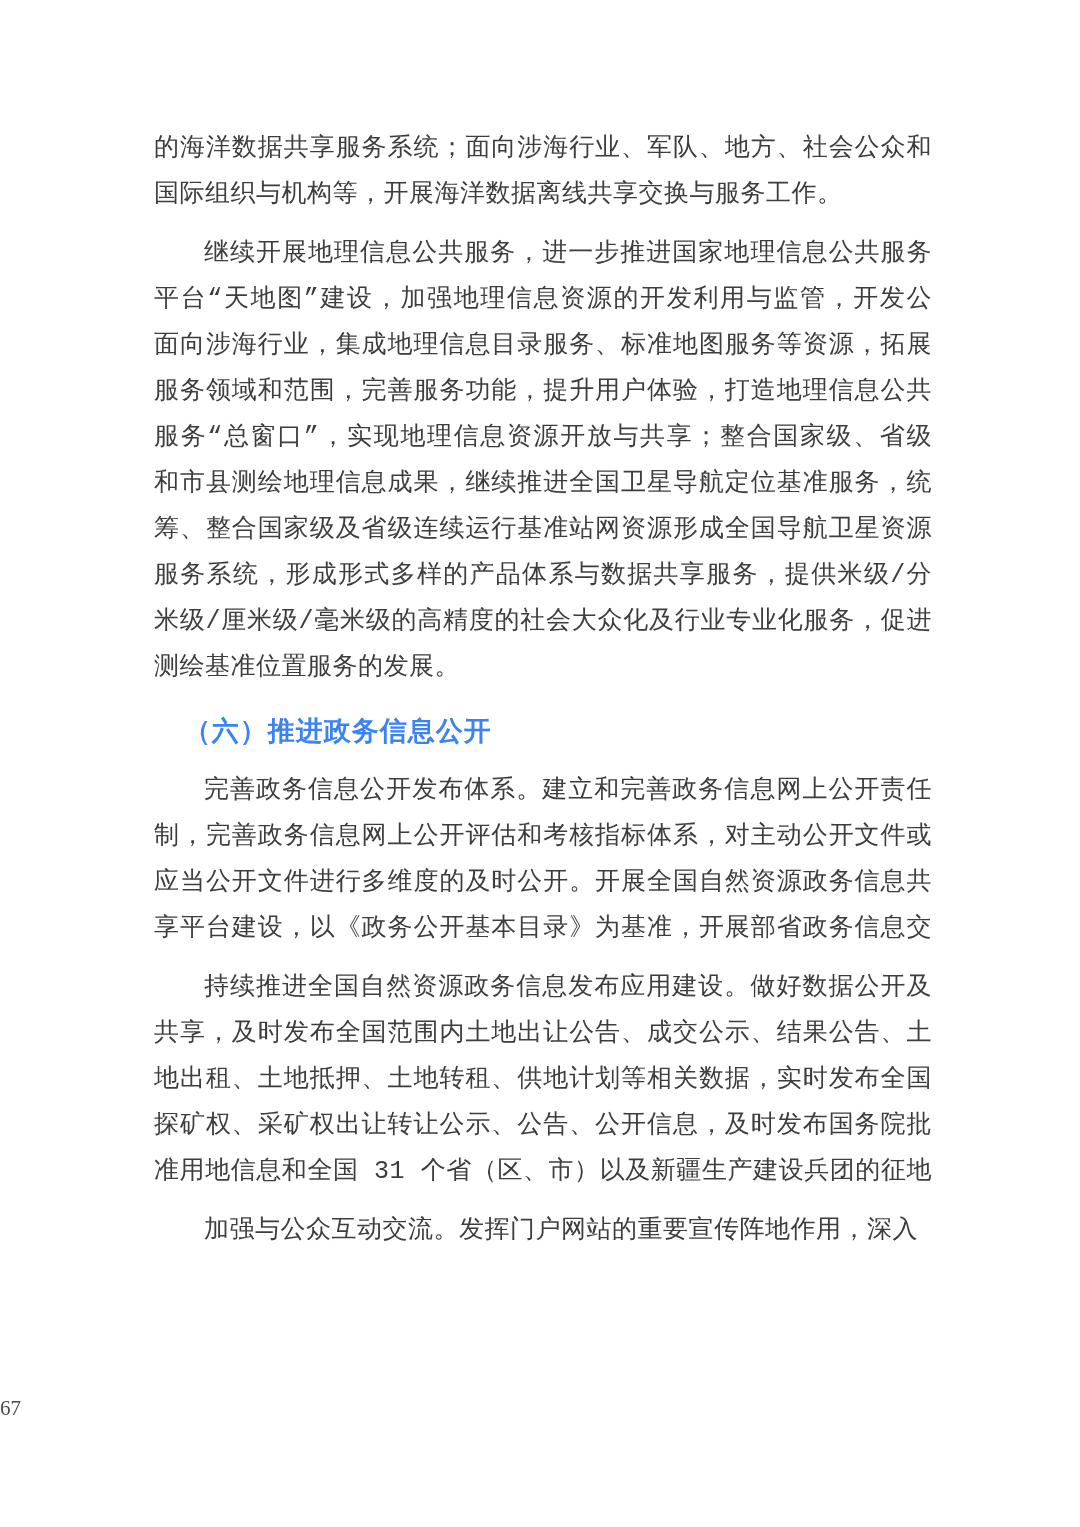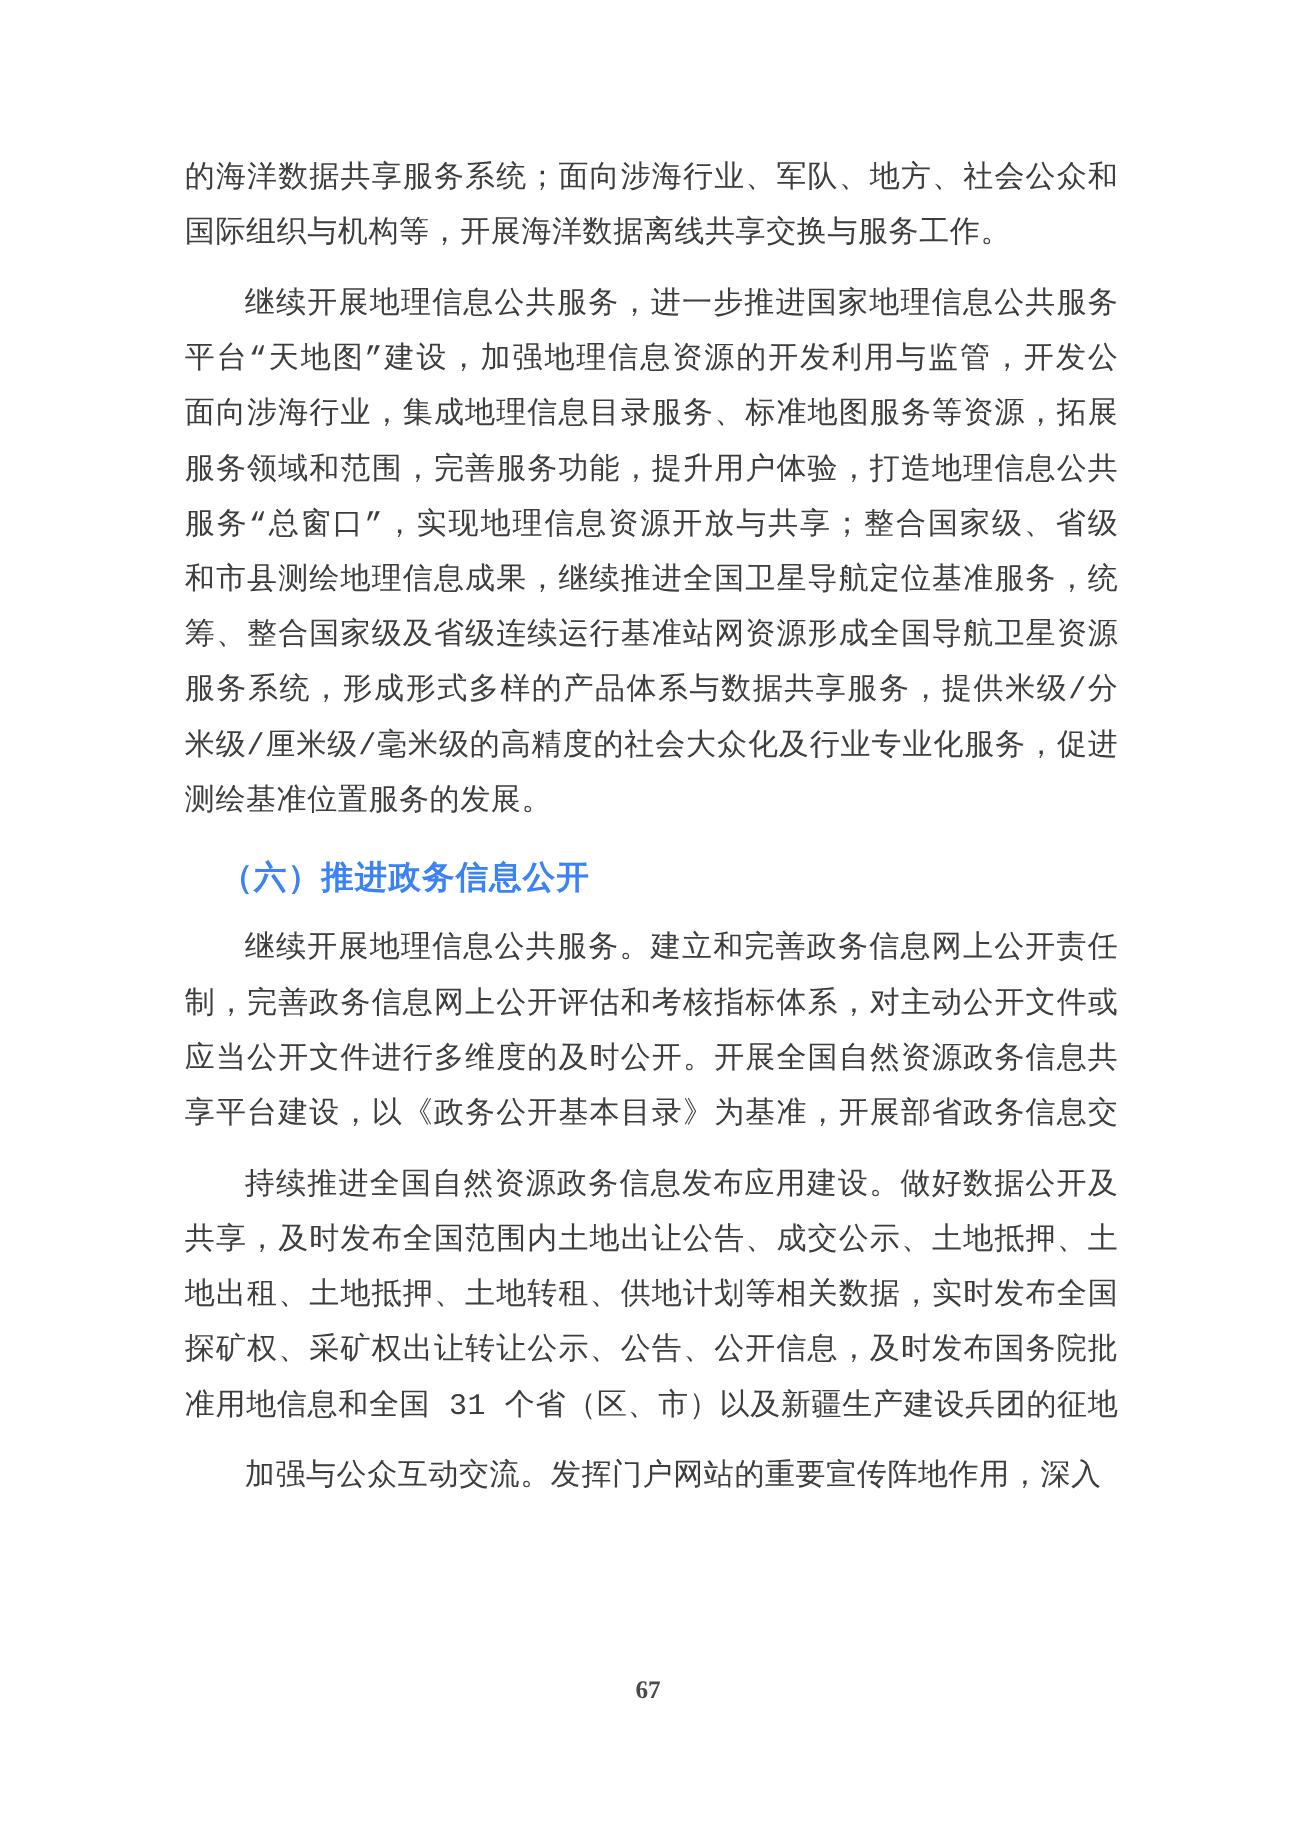--- a/index.html
+++ b/index.html
@@ -57,25 +57,23 @@
     color: #3b82f6;
     margin: 17px 0 14px 0;
     text-indent: 1.1em;
     letter-spacing: 1px;
   }
   .page-footer {
     position: absolute;
     left: 0;
     top: 1396px;
     width: 1080px;
-    text-align: center;
     font-size: 21px;
     color: #4a4a4a;
     font-family: "Liberation Serif", "DejaVu Serif", serif;
-    font-weight: bold;
   }
 </style>
 </head>
 <body>
 
 <div class="page">
   <div class="doc-body">
       <div class="para">
         <div class="line">的海洋数据共享服务系统；面向涉海行业、军队、地方、社会公众和</div>
         <div class="line last">国际组织与机构等，开展海洋数据离线共享交换与服务工作。</div>
@@ -87,28 +85,28 @@
         <div class="line">服务领域和范围，完善服务功能，提升用户体验，打造地理信息公共</div>
         <div class="line">服务“总窗口”，实现地理信息资源开放与共享；整合国家级、省级</div>
         <div class="line">和市县测绘地理信息成果，继续推进全国卫星导航定位基准服务，统</div>
         <div class="line">筹、整合国家级及省级连续运行基准站网资源形成全国导航卫星资源</div>
         <div class="line">服务系统，形成形式多样的产品体系与数据共享服务，提供米级/分</div>
         <div class="line">米级/厘米级/毫米级的高精度的社会大众化及行业专业化服务，促进</div>
         <div class="line last">测绘基准位置服务的发展。</div>
       </div>
       <div class="heading">（六）推进政务信息公开</div>
       <div class="para indent">
-        <div class="line">继续开展地理信息公共服务。建立和完善政务信息网上公开责任</div>
+        <div class="line">完善政务信息公开发布体系。建立和完善政务信息网上公开责任</div>
         <div class="line">制，完善政务信息网上公开评估和考核指标体系，对主动公开文件或</div>
         <div class="line">应当公开文件进行多维度的及时公开。开展全国自然资源政务信息共</div>
         <div class="line">享平台建设，以《政务公开基本目录》为基准，开展部省政务信息交</div>
       </div>
       <div class="para indent">
         <div class="line">持续推进全国自然资源政务信息发布应用建设。做好数据公开及</div>
-        <div class="line">共享，及时发布全国范围内土地出让公告、成交公示、土地抵押、土</div>
+        <div class="line">共享，及时发布全国范围内土地出让公告、成交公示、结果公告、土</div>
         <div class="line">地出租、土地抵押、土地转租、供地计划等相关数据，实时发布全国</div>
         <div class="line">探矿权、采矿权出让转让公示、公告、公开信息，及时发布国务院批</div>
         <div class="line">准用地信息和全国 31 个省（区、市）以及新疆生产建设兵团的征地</div>
       </div>
       <div class="para indent">
         <div class="line last">加强与公众互动交流。发挥门户网站的重要宣传阵地作用，深入</div>
       </div>
     </div>
   <div class="page-footer">67</div>
 </div>

